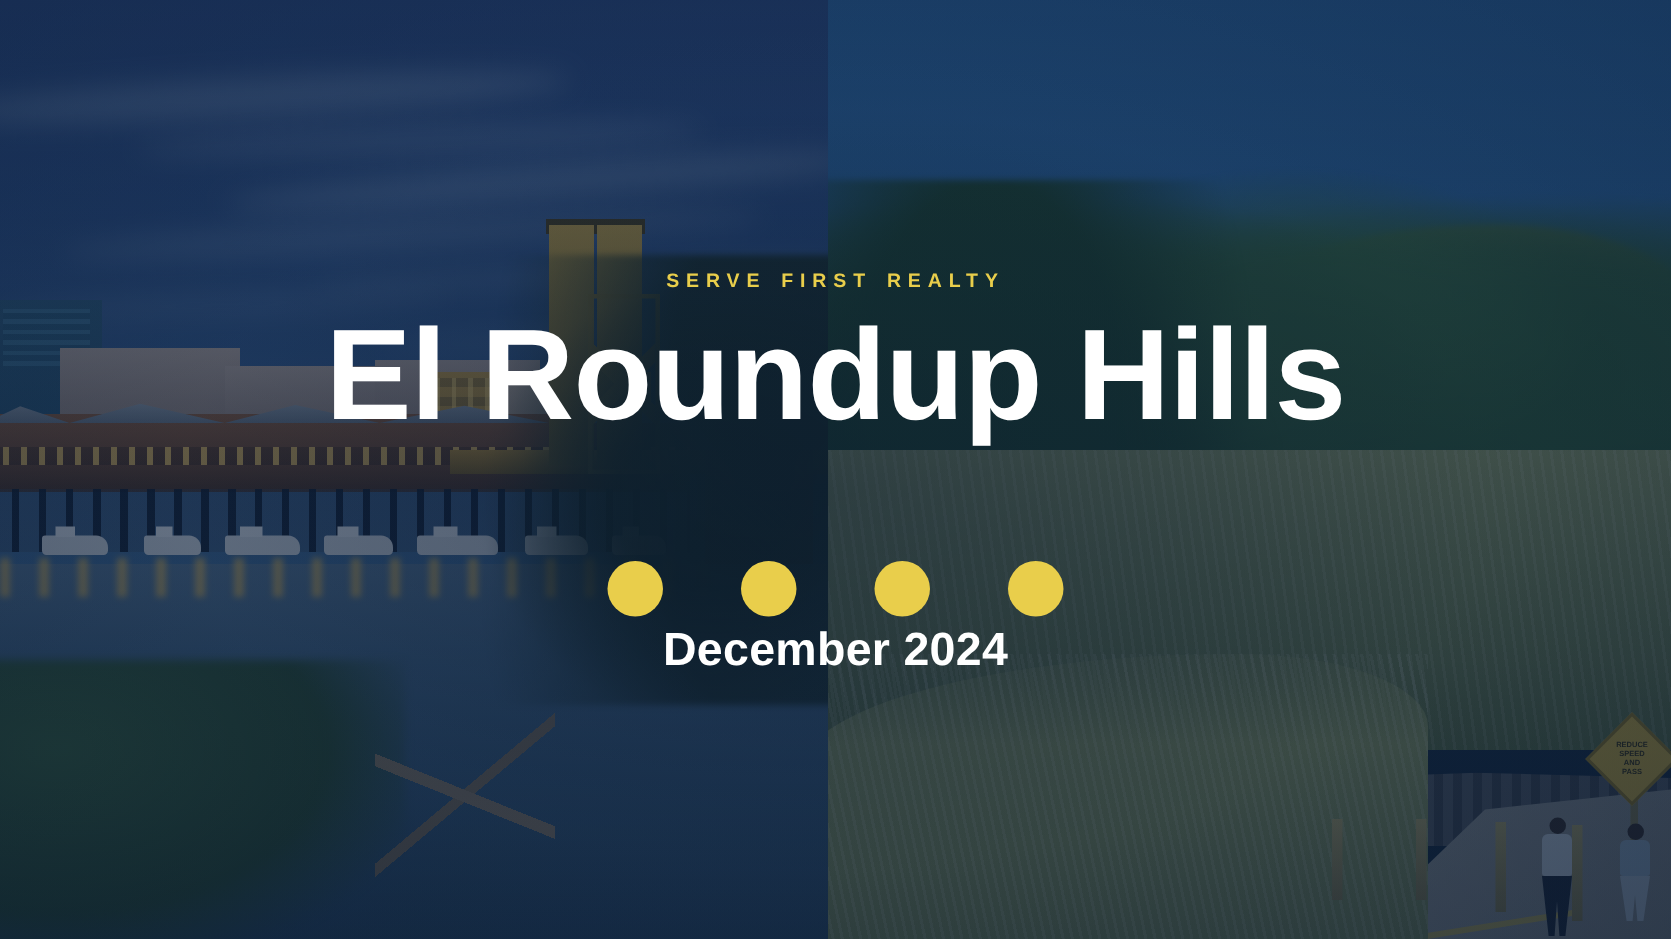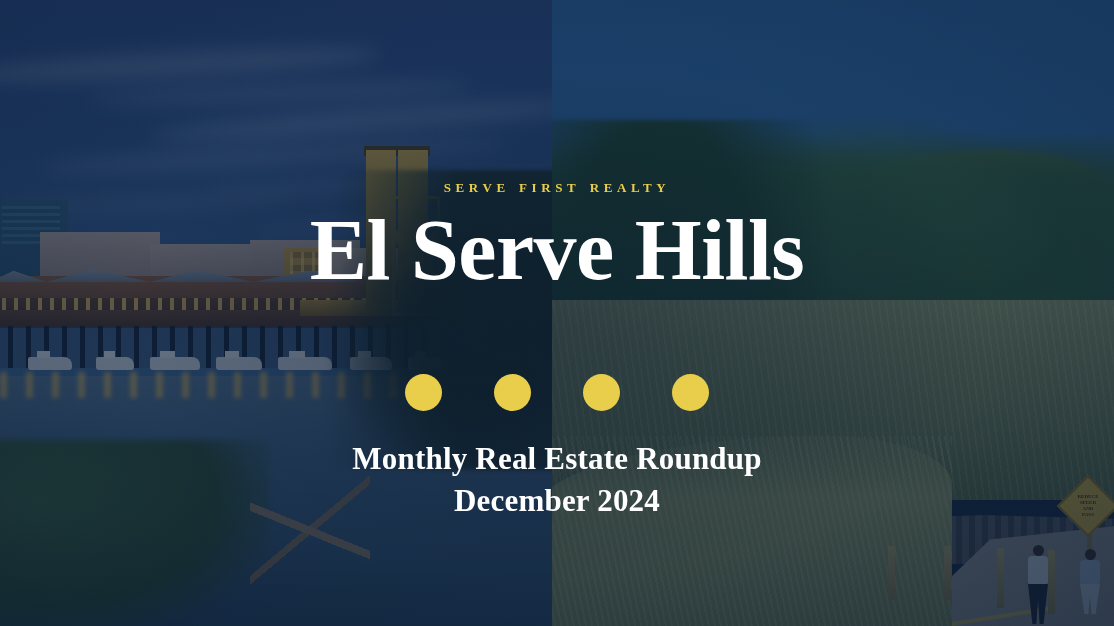--- a/index.html
+++ b/index.html
@@ -8,21 +8,21 @@
     padding: 0;
     background: #0d1b2a;
   }
   * { box-sizing: border-box; }
 
   .slide {
     position: relative;
     width: 1114px;
     height: 626px;
     overflow: hidden;
-    font-family: Liberation Serif, serif;
+    font-family: Liberation Sans, sans-serif;
     background: #16293d;
   }
 
   
   .bg-split { position: absolute; inset: 0; display: flex; }
   .bg-half { position: relative; height: 100%; overflow: hidden; }
   .bg-half.left  { width: 552px; }
   .bg-half.right { width: 562px; }
 
   
@@ -402,24 +402,23 @@
         <div class="legs"></div>
       </div>
     </div>
   </div>
 
   <div class="tint"></div>
   <div class="tint2"></div>
 
   <div class="content">
     <div class="eyebrow">Serve First Realty</div>
-    <h1 class="title">El Serve Hills</h1>
+    <h1 class="title">El Roundup Hills</h1>
     <div class="dots">
       <div class="dot"></div>
       <div class="dot"></div>
       <div class="dot"></div>
       <div class="dot"></div>
     </div>
-    <div class="subtitle">Monthly Real Estate Roundup</div>
     <div class="date">December 2024</div>
   </div>
 
 </div>
 
 </body></html>

